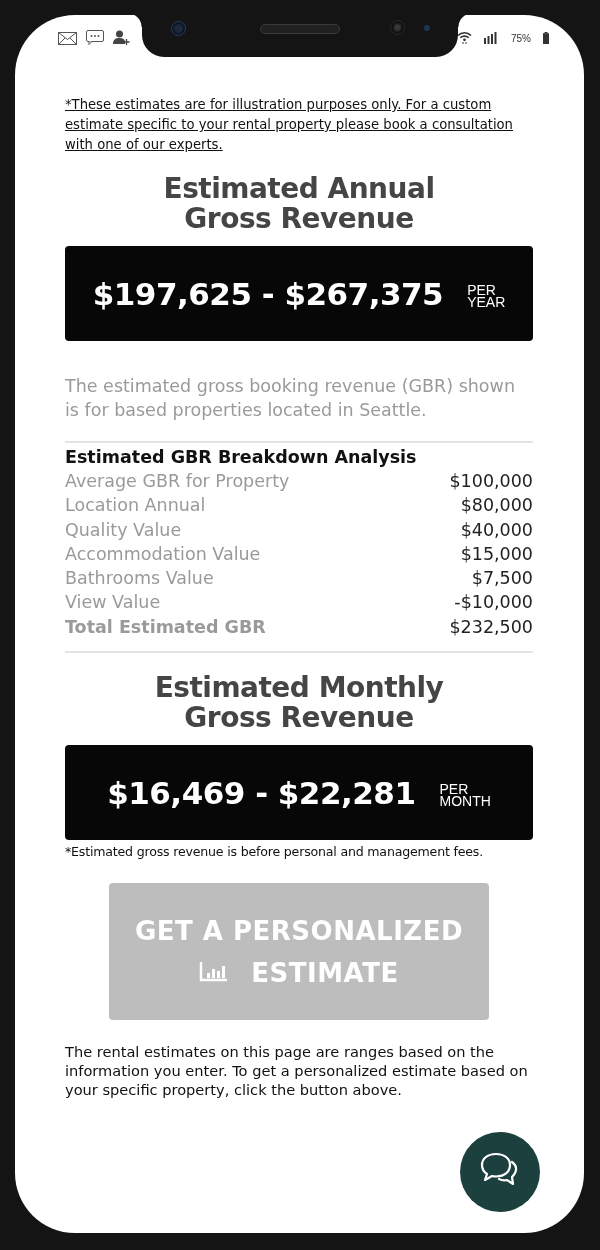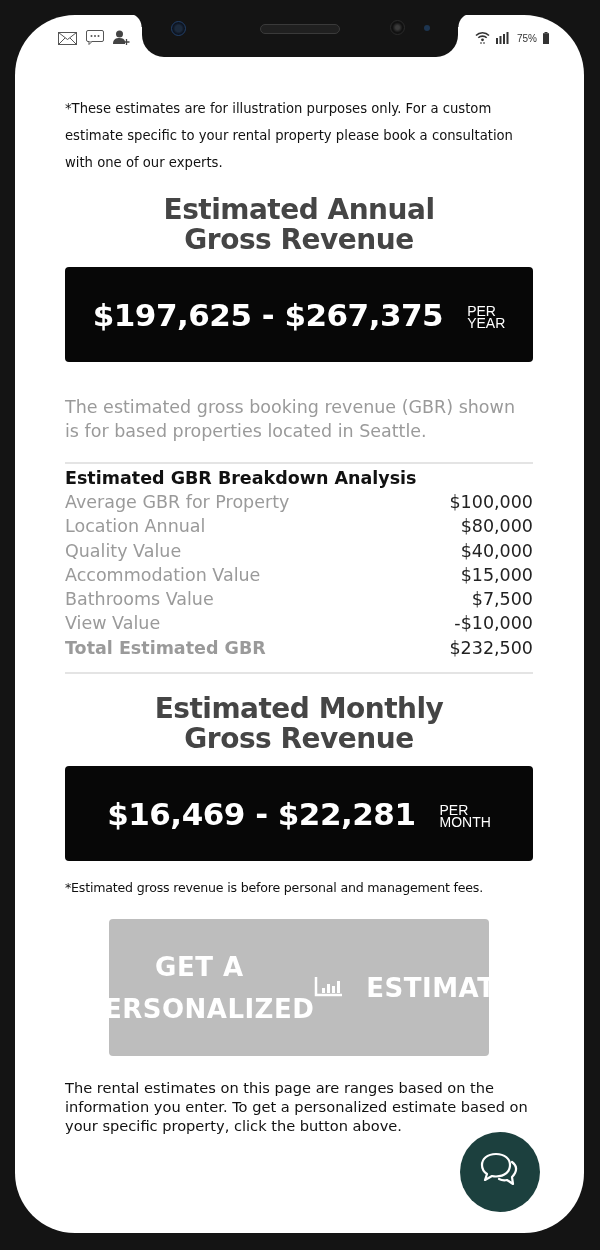--- a/index.html
+++ b/index.html
@@ -22,46 +22,46 @@
   .cam1 { position: absolute; left: 29px; top: 8px; width: 15px; height: 15px; border-radius: 50%;
     background: radial-gradient(circle, #1c2a3c 35%, #0d1420 60%); border: 1.5px solid #22406a; }
   .speaker { position: absolute; left: 118px; top: 11px; width: 80px; height: 10px; border-radius: 6px;
     background: #202020; border: 1px solid #3a3a3a; }
   .cam2 { position: absolute; left: 248px; top: 7px; width: 15px; height: 15px; border-radius: 50%;
     background: radial-gradient(circle, #3a3a3a 20%, #111 55%); border: 1px solid #2a2a2a; }
   .cam3 { position: absolute; left: 282px; top: 12px; width: 6px; height: 6px; border-radius: 50%;
     background: #1d3550; }
 
   .status-left { position: absolute; left: 43px; top: 15px; display: flex; gap: 9px; align-items: center; }
-  .status-right { position: absolute; right: 35px; top: 14px; display: flex; gap: 6px; align-items: center; }
+  .status-right { position: absolute; right: 35px; top: 14px; display: flex; gap: 12px; align-items: center; }
   .battery-text { font-size: 10px; color: #333; font-family: "Liberation Sans", sans-serif; }
 
   .content { position: absolute; left: 50px; top: 80px; width: 468px; }
-  .disclaimer { font-size: 13.2px; line-height: 27px; color: #111; font-family: "DejaVu Sans", sans-serif; }
+  .disclaimer { font-size: 13.2px; line-height: 20px; color: #111; font-family: "DejaVu Sans", sans-serif; text-decoration: underline; }
   .section-title {
     font-family: "DejaVu Sans", sans-serif; font-weight: bold; font-size: 28px; line-height: 30px;
     color: #454545; text-align: center; letter-spacing: -0.5px;
   }
   .price-box {
     background: #070707; border-radius: 4px; height: 95px; margin-top: 12px;
     display: flex; align-items: center; justify-content: center; gap: 24px;
   }
   .price { color: #fff; font-weight: bold; font-size: 31px; letter-spacing: -0.5px; font-family: "DejaVu Sans", sans-serif; }
   .per { color: #fff; font-size: 14px; line-height: 12px; font-family: "Liberation Sans", sans-serif; margin-top: 4px; }
   .gbr-note { font-size: 17.5px; line-height: 24px; color: #9a9a9a; margin-top: 33px; }
   .divider { height: 2px; background: #e4e4e4; }
   .breakdown-title { font-weight: bold; font-size: 17.5px; color: #111; line-height: 24px; }
   .row { display: flex; justify-content: space-between; font-size: 17.5px; line-height: 24.3px; }
   .row .lbl { color: #9a9a9a; }
   .row .val { color: #222; }
   .row.total .lbl { font-weight: bold; color: #9a9a9a; }
-  .fee-note { font-size: 12.6px; color: #111; margin-top: 19px; letter-spacing: -0.2px; }
+  .fee-note { font-size: 12.6px; color: #111; margin-top: 4px; letter-spacing: -0.2px; }
   .cta {
     margin: 24px auto 0; width: 380px; height: 137px; background: #bdbdbd; border-radius: 4px;
-    display: flex; flex-direction: row; align-items: center; justify-content: center;
+    display: flex; flex-direction: column; align-items: center; justify-content: center;
     color: #fff; font-weight: bold; font-size: 26px; letter-spacing: 0.5px; line-height: 42px;
     font-family: "DejaVu Sans", sans-serif; border: none;
   }
   .cta-line2 { display: flex; align-items: center; gap: 22px; text-align: right; }
   .bottom-text { font-size: 14.6px; line-height: 19px; color: #111; margin-top: 22px; }
   .chat-btn {
     position: absolute; left: 460px; top: 1132px; width: 80px; height: 80px; border-radius: 50%;
     background: #1c403e; display: flex; align-items: center; justify-content: center;
   }
 </style>

